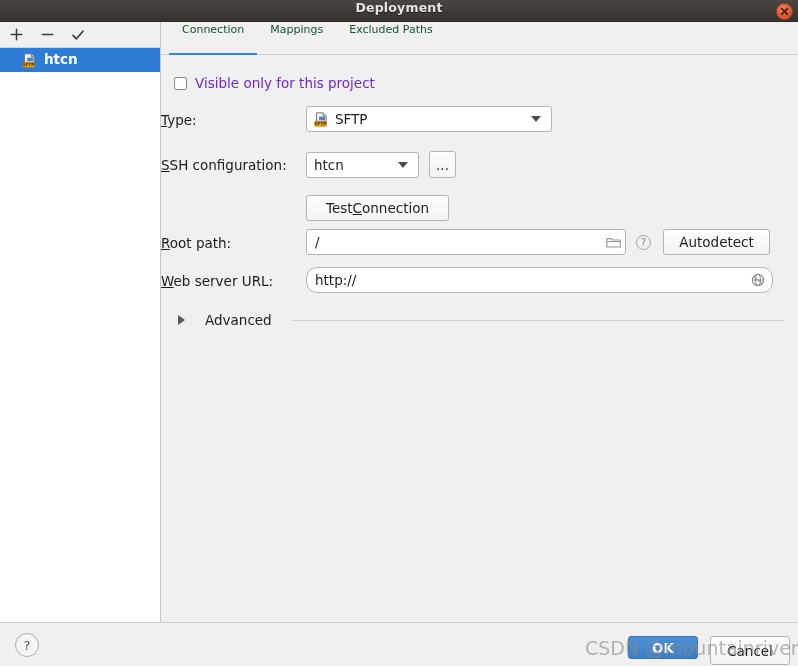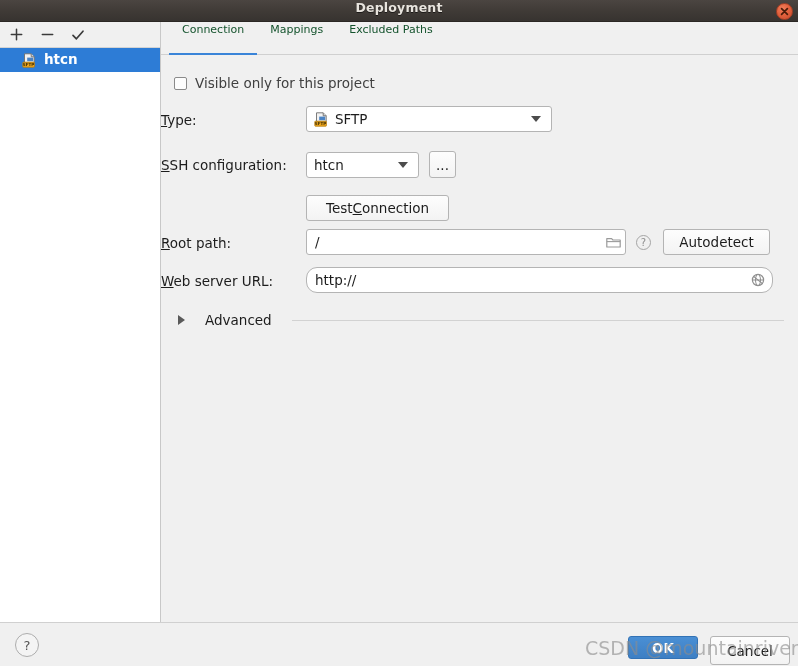--- a/index.html
+++ b/index.html
@@ -127,21 +127,21 @@
   .chk-row { padding: 5px 0 0 13px; height: 27px; display: flex; align-items: center; }
   .checkbox {
     width: 13px; height: 13px;
     border: 1px solid #8a8a8a;
     background: #fdfdfd;
     border-radius: 2px;
     margin-right: 8px;
     cursor: pointer;
     flex: 0 0 13px;
   }
-  .chk-label { font-size: 13.5px; color: #404040; }
+  .chk-label { font-size: 13.5px; color: #6d28d9; }
 
   .field-label {
     font-size: 13.5px; color: #1c1c1c;
     white-space: nowrap;
   }
   .mnem { text-decoration: underline; }
 
   .lbl-col { width: 145px; flex: 0 0 145px; }
 
   

